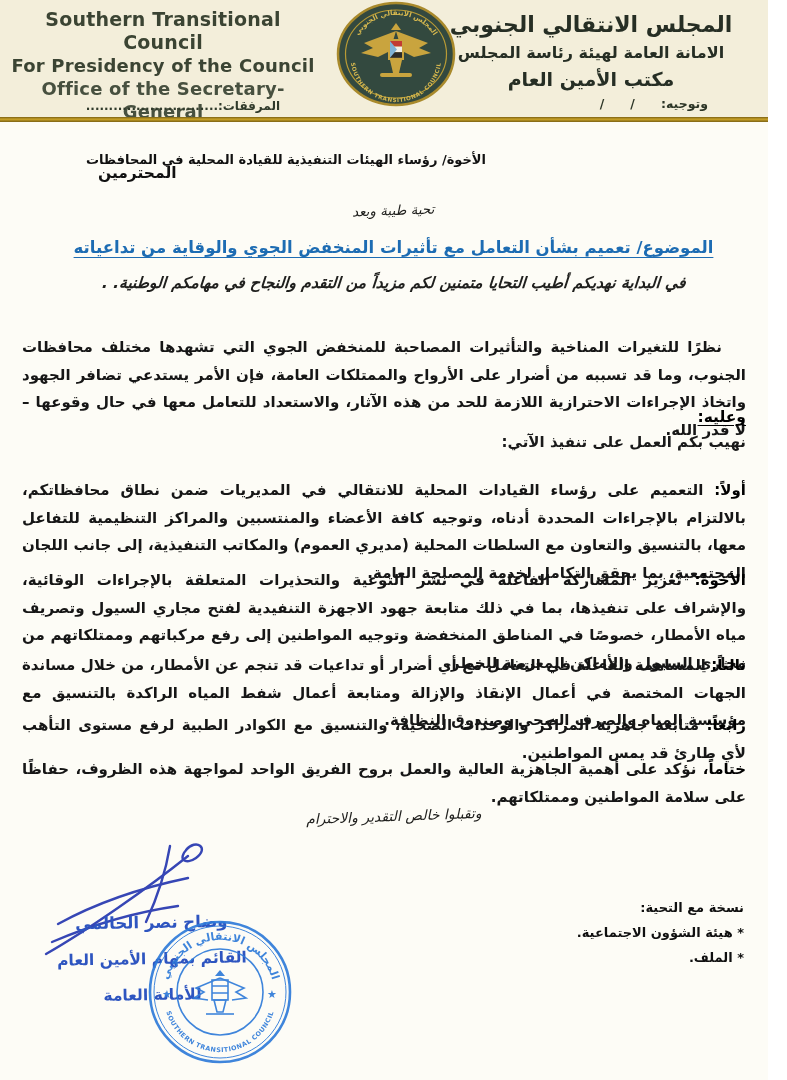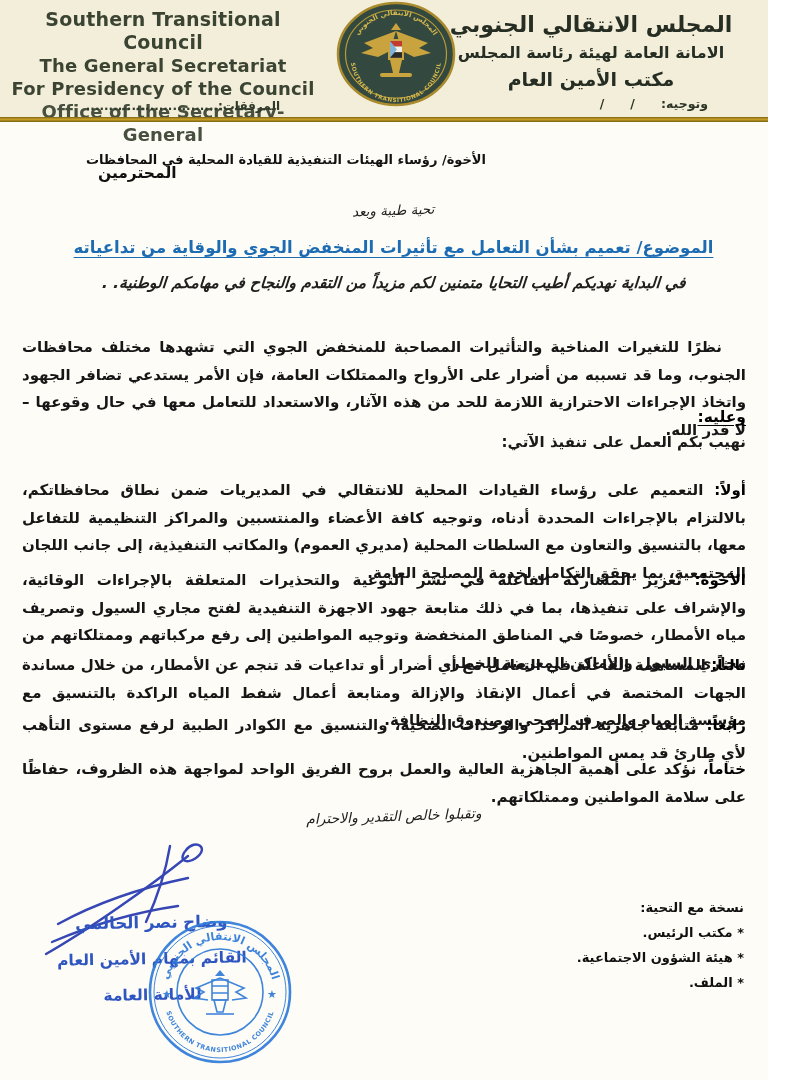--- a/index.html
+++ b/index.html
@@ -67,21 +67,20 @@
 </style>
 </head>
 <body>
 
 <div class="page">
 
   <div class="header-band"></div>
 
   <div class="en-block">
     <div class="l1">Southern Transitional Council</div>
-    <div class="l2">The General Secretariat</div>
     <div class="l3">For Presidency of the Council</div>
     <div class="l4">Office of the Secretary-General</div>
   </div>
 
   <div class="attachments">المرفقات:.............................</div>
 
   <svg class="emblem" viewBox="0 0 122 108">
     <defs>
       <path id="embTop" d="M 17,56 A 44,42 0 0 1 105,56"></path>
       <path id="embBot" d="M 16,58 A 45,43 0 0 0 106,58"></path>
@@ -187,18 +186,17 @@
       <path d="M74 60 L98 70 L90 74 L100 80 L86 82"></path>
       <rect x="66" y="62" width="16" height="20"></rect>
       <path d="M66 68 h16 M66 75 h16"></path>
       <path d="M68 82 L80 82 L77 94 L71 94 Z"></path>
       <path d="M60 96 h28"></path>
     </g>
   </svg>
 
   <div class="cc-block">
     <div>نسخة مع التحية:</div>
-    <div>* مكتب الرئيس.</div>
     <div>* هيئة الشؤون الاجتماعية.</div>
     <div>* الملف.</div>
   </div>
 
 </div>
 
 </body></html>

